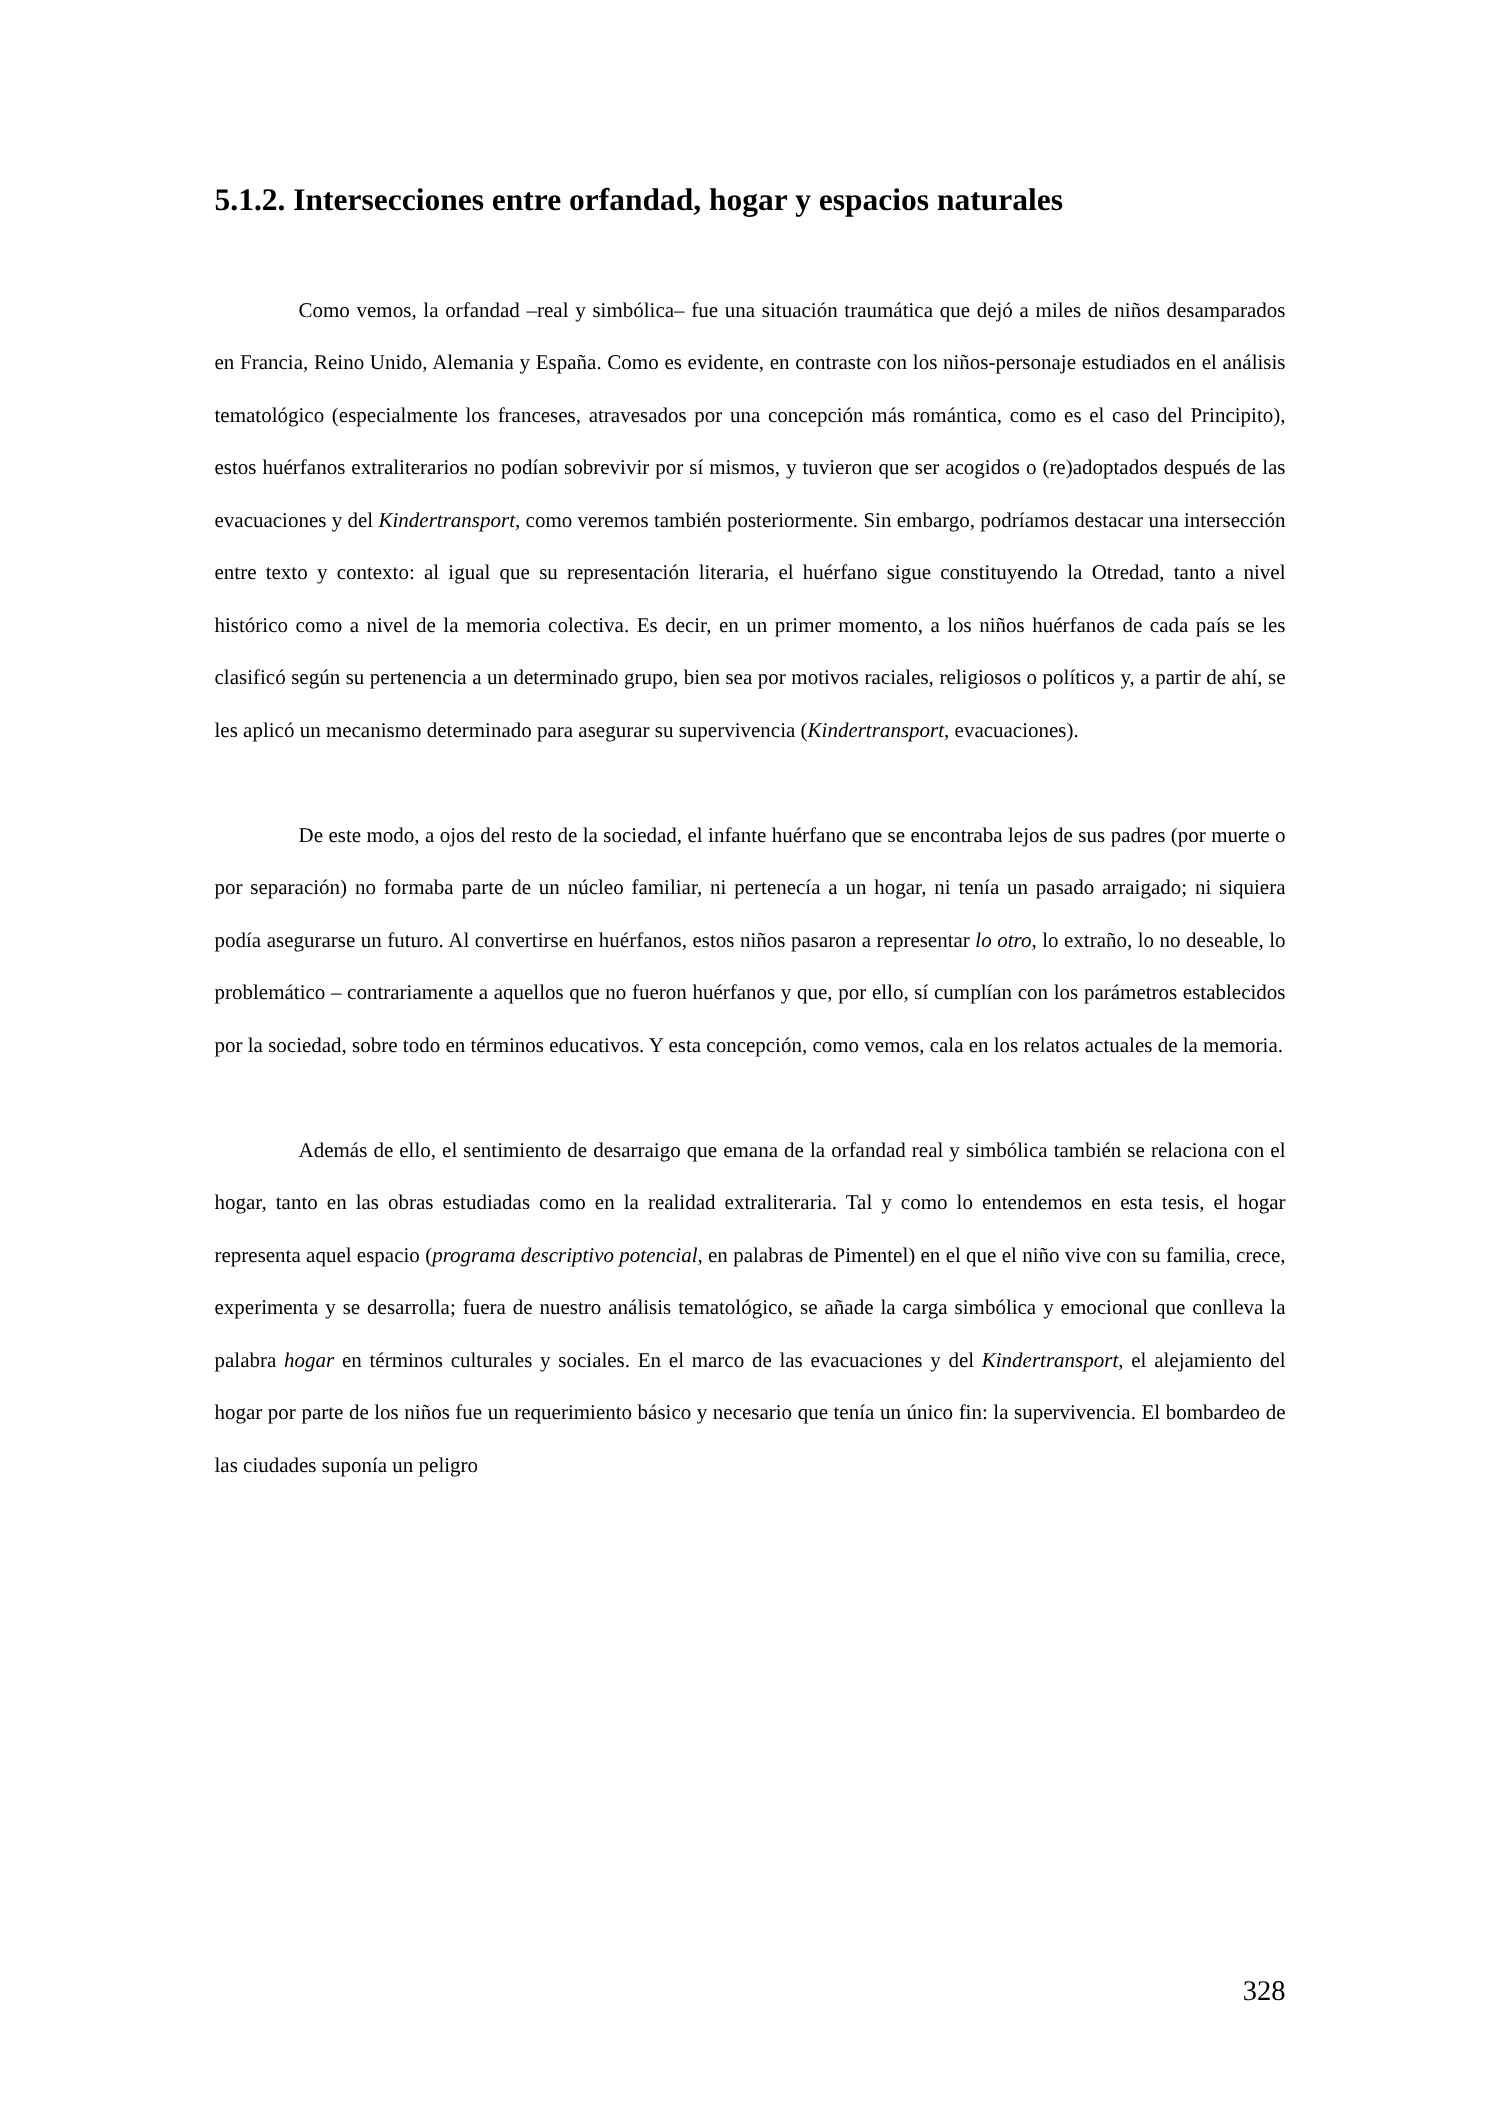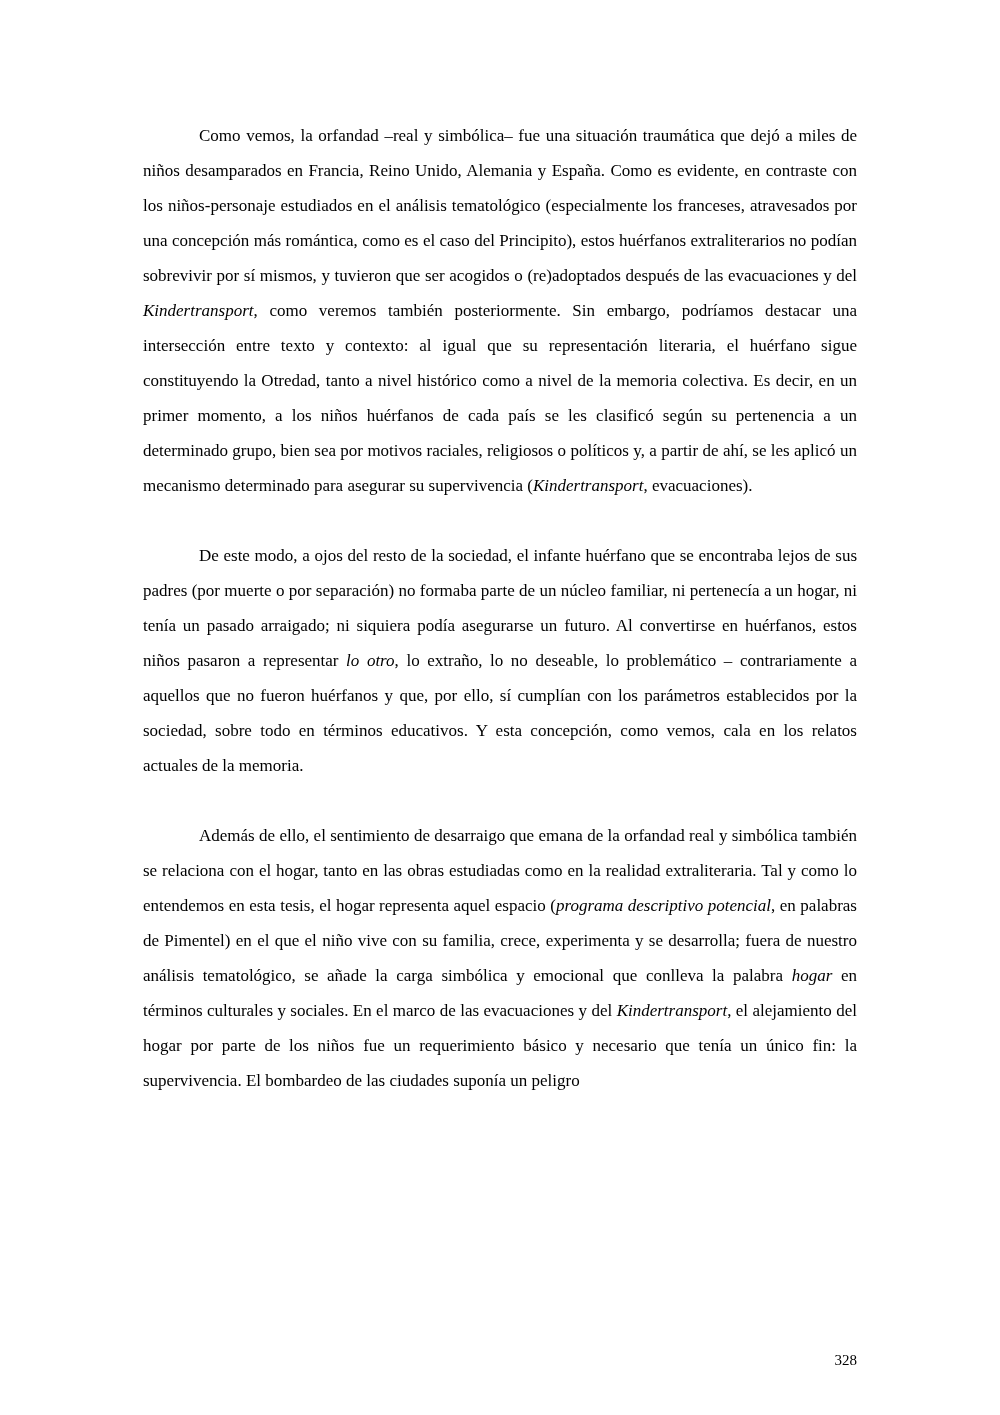--- a/index.html
+++ b/index.html
@@ -23,45 +23,46 @@
     top: 118px;
   }
   .heading {
     font-size: 21px;
     font-weight: bold;
     line-height: 30px;
     margin: 0 0 42px 0;
     text-align: left;
   }
   .paragraphs p {
-    font-size: 17px;
+    font-size: 14px;
     line-height: 35px;
     text-align: justify;
     text-indent: 56px;
     margin: 0 0 35px 0;
   }
   .paragraphs p:last-child {
     margin-bottom: 16px;
   }
   .italic {
     font-style: italic;
   }
   .page-number {
     position: absolute;
     right: 143px;
-    bottom: 44px;
-    font-size: 15px;
+    bottom: 76px;
+    font-size: 19px;
     line-height: 22px;
   }
 </style>
 </head>
 <body>
 
 <div class="page">
   <div class="content">
+    <h2 class="heading">5.1.2. Intersecciones entre orfandad, hogar y espacios naturales</h2>
     <div class="paragraphs">
         <p><span>Como vemos, la orfandad –real y simbólica– fue una situación traumática que dejó a miles de niños desamparados en Francia, Reino Unido, Alemania y España. Como es evidente, en contraste con los niños-personaje estudiados en el análisis tematológico (especialmente los franceses, atravesados por una concepción más romántica, como es el caso del Principito), estos huérfanos extraliterarios no podían sobrevivir por sí mismos, y tuvieron que ser acogidos o (re)adoptados después de las evacuaciones y del </span><span class="italic">Kindertransport</span><span>, como veremos también posteriormente. Sin embargo, podríamos destacar una intersección entre texto y contexto: al igual que su representación literaria, el huérfano sigue constituyendo la Otredad, tanto a nivel histórico como a nivel de la memoria colectiva. Es decir, en un primer momento, a los niños huérfanos de cada país se les clasificó según su pertenencia a un determinado grupo, bien sea por motivos raciales, religiosos o políticos y, a partir de ahí, se les aplicó un mecanismo determinado para asegurar su supervivencia (</span><span class="italic">Kindertransport</span><span>, evacuaciones).</span></p>
         <p><span>De este modo, a ojos del resto de la sociedad, el infante huérfano que se encontraba lejos de sus padres (por muerte o por separación) no formaba parte de un núcleo familiar, ni pertenecía a un hogar, ni tenía un pasado arraigado; ni siquiera podía asegurarse un futuro. Al convertirse en huérfanos, estos niños pasaron a representar </span><span class="italic">lo otro</span><span>, lo extraño, lo no deseable, lo problemático – contrariamente a aquellos que no fueron huérfanos y que, por ello, sí cumplían con los parámetros establecidos por la sociedad, sobre todo en términos educativos. Y esta concepción, como vemos, cala en los relatos actuales de la memoria.</span></p>
         <p><span>Además de ello, el sentimiento de desarraigo que emana de la orfandad real y simbólica también se relaciona con el hogar, tanto en las obras estudiadas como en la realidad extraliteraria. Tal y como lo entendemos en esta tesis, el hogar representa aquel espacio (</span><span class="italic">programa descriptivo potencial</span><span>, en palabras de Pimentel) en el que el niño vive con su familia, crece, experimenta y se desarrolla; fuera de nuestro análisis tematológico, se añade la carga simbólica y emocional que conlleva la palabra </span><span class="italic">hogar</span><span> en términos culturales y sociales. En el marco de las evacuaciones y del </span><span class="italic">Kindertransport</span><span>, el alejamiento del hogar por parte de los niños fue un requerimiento básico y necesario que tenía un único fin: la supervivencia. El bombardeo de las ciudades suponía un peligro</span></p>
       </div>
   </div>
   <div class="page-number">328</div>
 </div>
 
 </body></html>

